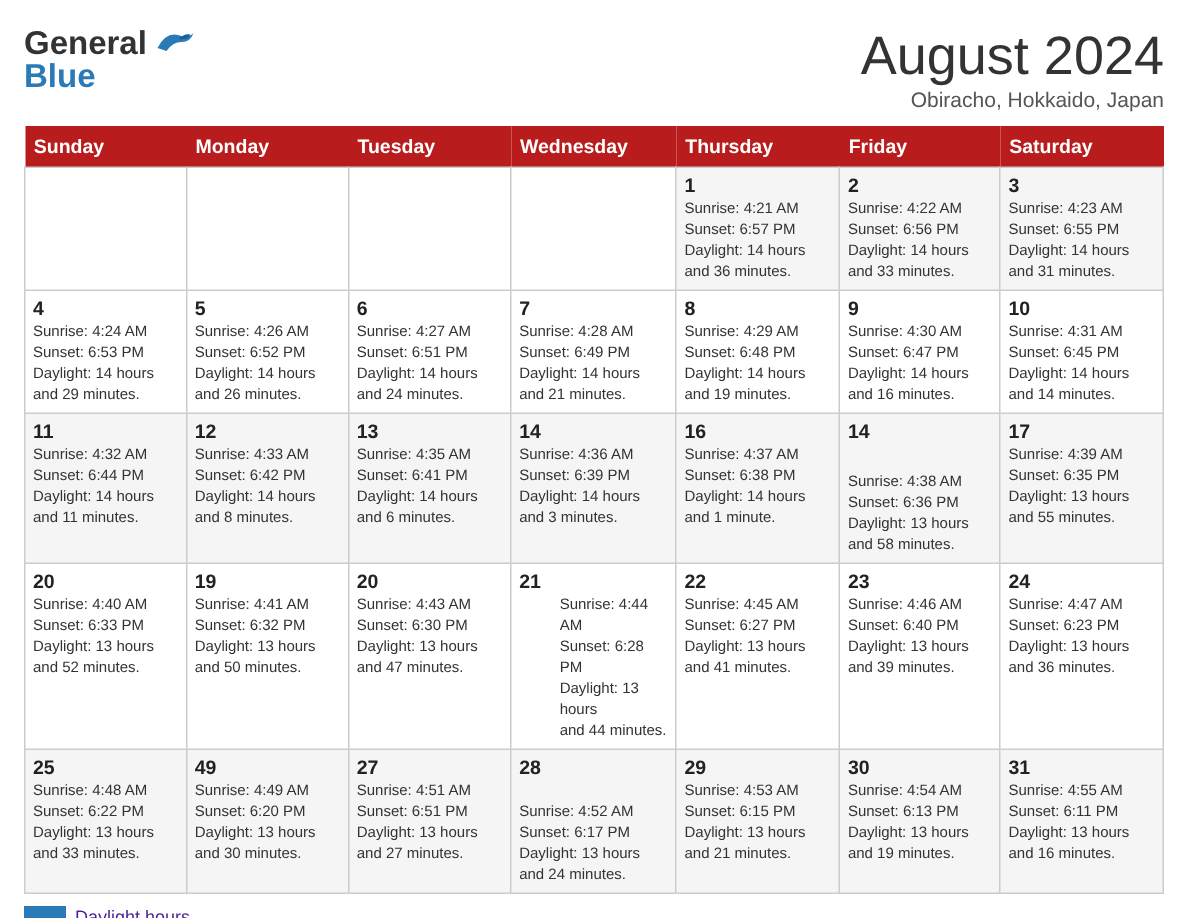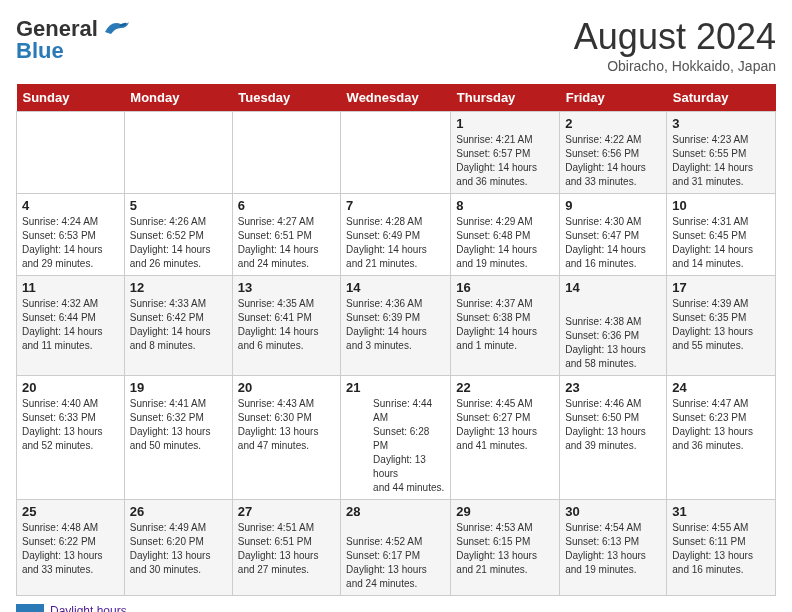--- a/index.html
+++ b/index.html
@@ -281,42 +281,42 @@
           <td>
             <div class="day-num">22</div>
             <div class="day-info" style="white-space: pre-line;">Sunrise: 4:45 AM
 Sunset: 6:27 PM
 Daylight: 13 hours
 and 41 minutes.</div>
           </td>
           <td>
             <div class="day-num">23</div>
             <div class="day-info" style="white-space: pre-line;">Sunrise: 4:46 AM
-Sunset: 6:50 PM
+Sunset: 6:40 PM
 Daylight: 13 hours
 and 39 minutes.</div>
           </td>
           <td>
             <div class="day-num">24</div>
             <div class="day-info" style="white-space: pre-line;">Sunrise: 4:47 AM
 Sunset: 6:23 PM
 Daylight: 13 hours
 and 36 minutes.</div>
           </td>
         </tr>
         <tr>
           <td>
             <div class="day-num">25</div>
             <div class="day-info" style="white-space: pre-line;">Sunrise: 4:48 AM
 Sunset: 6:22 PM
 Daylight: 13 hours
 and 33 minutes.</div>
           </td>
           <td>
-            <div class="day-num">26</div>
+            <div class="day-num">49</div>
             <div class="day-info" style="white-space: pre-line;">Sunrise: 4:49 AM
 Sunset: 6:20 PM
 Daylight: 13 hours
 and 30 minutes.</div>
           </td>
           <td>
             <div class="day-num">27</div>
             <div class="day-info" style="white-space: pre-line;">Sunrise: 4:51 AM
 Sunset: 6:51 PM
 Daylight: 13 hours

